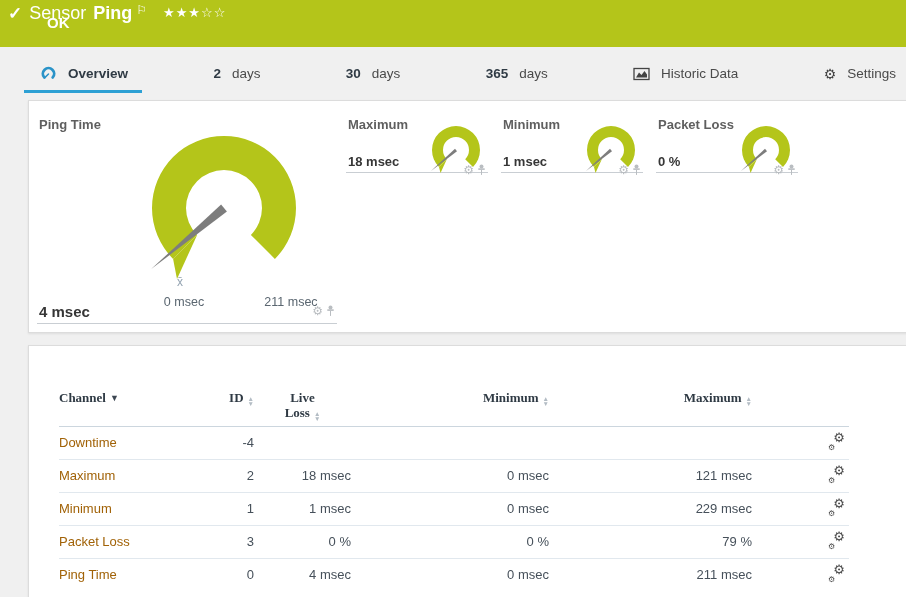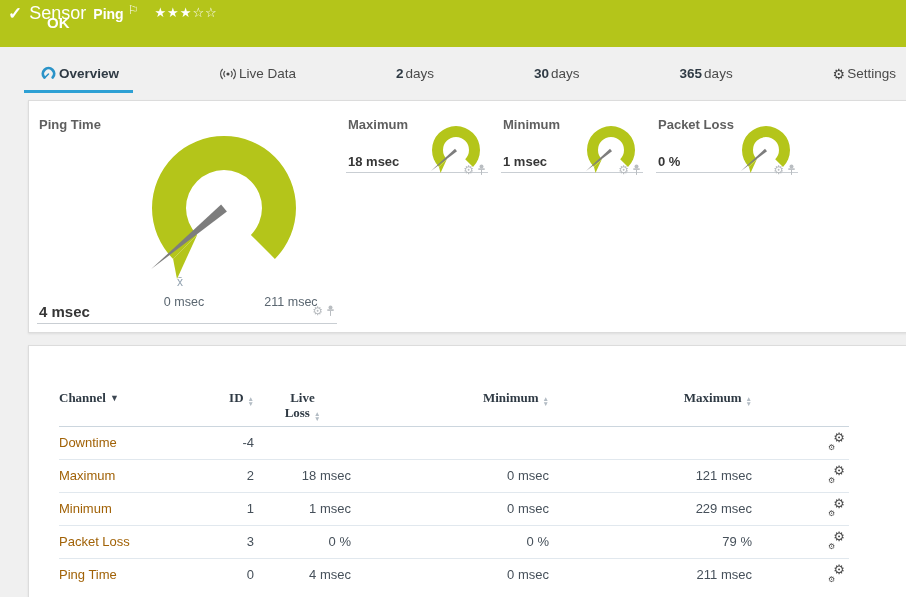--- a/index.html
+++ b/index.html
@@ -5,29 +5,29 @@
   * { margin:0; padding:0; box-sizing:border-box; }
   html,body { width:906px; height:597px; }
   body { font-family:"Liberation Sans", sans-serif; background:#f0f0f0; overflow:hidden; }
   .stage { position:relative; width:906px; height:597px; background:#f0f0f0; overflow:hidden; }
 
   
   .topbar { position:absolute; top:0; left:0; width:100%; height:47px; background:#b4c51a; color:#fff; }
   .topbar-line { position:absolute; top:3px; left:8px; display:flex; align-items:center; }
   .check-ic { font-size:17px; font-weight:bold; margin-right:7px; }
   .kind { font-size:18px; font-weight:400; margin-right:7px; }
-  .sensor-name { font-size:14px; font-weight:bold; }
+  .sensor-name { font-size:18px; font-weight:bold; }
   .flag-ic { font-size:12px; margin:-8px 0 0 4px; }
   .stars { margin-left:16px; font-size:13px; letter-spacing:1px; margin-top:-2px; }
   .status-ok { position:absolute; top:14px; left:47px; font-size:15px; font-weight:bold; }
 
   
   .tabbar { position:absolute; top:47px; left:0; width:100%; height:53px; background:#f0f0f0;
             display:flex; align-items:center; justify-content:space-between; padding:0 10px 0 40px; }
-  .tab { position:relative; height:100%; display:flex; align-items:center; gap:2px;
+  .tab { position:relative; height:100%; display:flex; align-items:center; gap:11px;
          font-size:13.5px; color:#3f3f3f; cursor:pointer; white-space:nowrap; }
   .tab .t-num { font-weight:bold; color:#2f3a44; }
   .tab .t-word { color:#4a4a4a; }
   .tab.active .t-word { color:#2f3a44; font-weight:bold; }
   .tab.active::after { content:""; position:absolute; left:-16px; right:-14px; bottom:7px; height:3px; background:#2da0d4; }
   .tab-ic { display:inline-flex; align-items:center; }
   .gear-glyph { font-size:14px; color:#444; font-style:normal; }
 
   
   .panel { position:absolute; left:28px; right:-2px; background:#fff; border:1px solid #dcdcdc;
@@ -87,40 +87,39 @@
     <div class="tab active">
       <span class="tab-ic">
         <svg width="17" height="15" viewBox="0 0 17 16">
           <path d="M4,12.2 A6,6 0 1 1 13,12.2" fill="none" stroke="#2a93c8" stroke-width="3" stroke-linecap="round"></path>
           <path d="M8.5,8.5 L4.6,12.4" stroke="#2a93c8" stroke-width="1.6" stroke-linecap="round"></path>
         </svg>
       </span>
       <span class="t-word">Overview</span>
     </div>
     <div class="tab">
-      <span class="tab-ic">
-        <svg width="18" height="14" viewBox="0 0 18 14">
-          <circle cx="9" cy="7" r="1.6" fill="#444"></circle>
-          <path d="M6,4.2 a4.2,4.2 0 0 0 0,5.6 M12,4.2 a4.2,4.2 0 0 1 0,5.6" fill="none" stroke="#444" stroke-width="1.1"></path>
-          <path d="M3.6,2 a7.2,7.2 0 0 0 0,10 M14.4,2 a7.2,7.2 0 0 1 0,10" fill="none" stroke="#444" stroke-width="1.1"></path>
-        </svg>
-      </span>
-      <span class="t-word">Live Data</span>
-    </div>
-    <div class="tab">
       <span class="t-num">2</span>
       <span class="t-word">days</span>
     </div>
     <div class="tab">
       <span class="t-num">30</span>
       <span class="t-word">days</span>
     </div>
     <div class="tab">
       <span class="t-num">365</span>
       <span class="t-word">days</span>
+    </div>
+    <div class="tab">
+      <span class="tab-ic">
+        <svg width="17" height="14" viewBox="0 0 17 14">
+          <rect x="1" y="1.5" width="15" height="11" fill="none" stroke="#444" stroke-width="1.3"></rect>
+          <path d="M3,10.5 L6,5.5 L8.5,8 L11.5,4 L14,7.5 V10.5 Z" fill="#444"></path>
+        </svg>
+      </span>
+      <span class="t-word">Historic Data</span>
     </div>
     <div class="tab">
       <span class="tab-ic gear-glyph">⚙</span>
       <span class="t-word">Settings</span>
     </div>
   </div>
 
   <div class="panel panel-gauges">
 
     <div class="gblock gblock-big">

